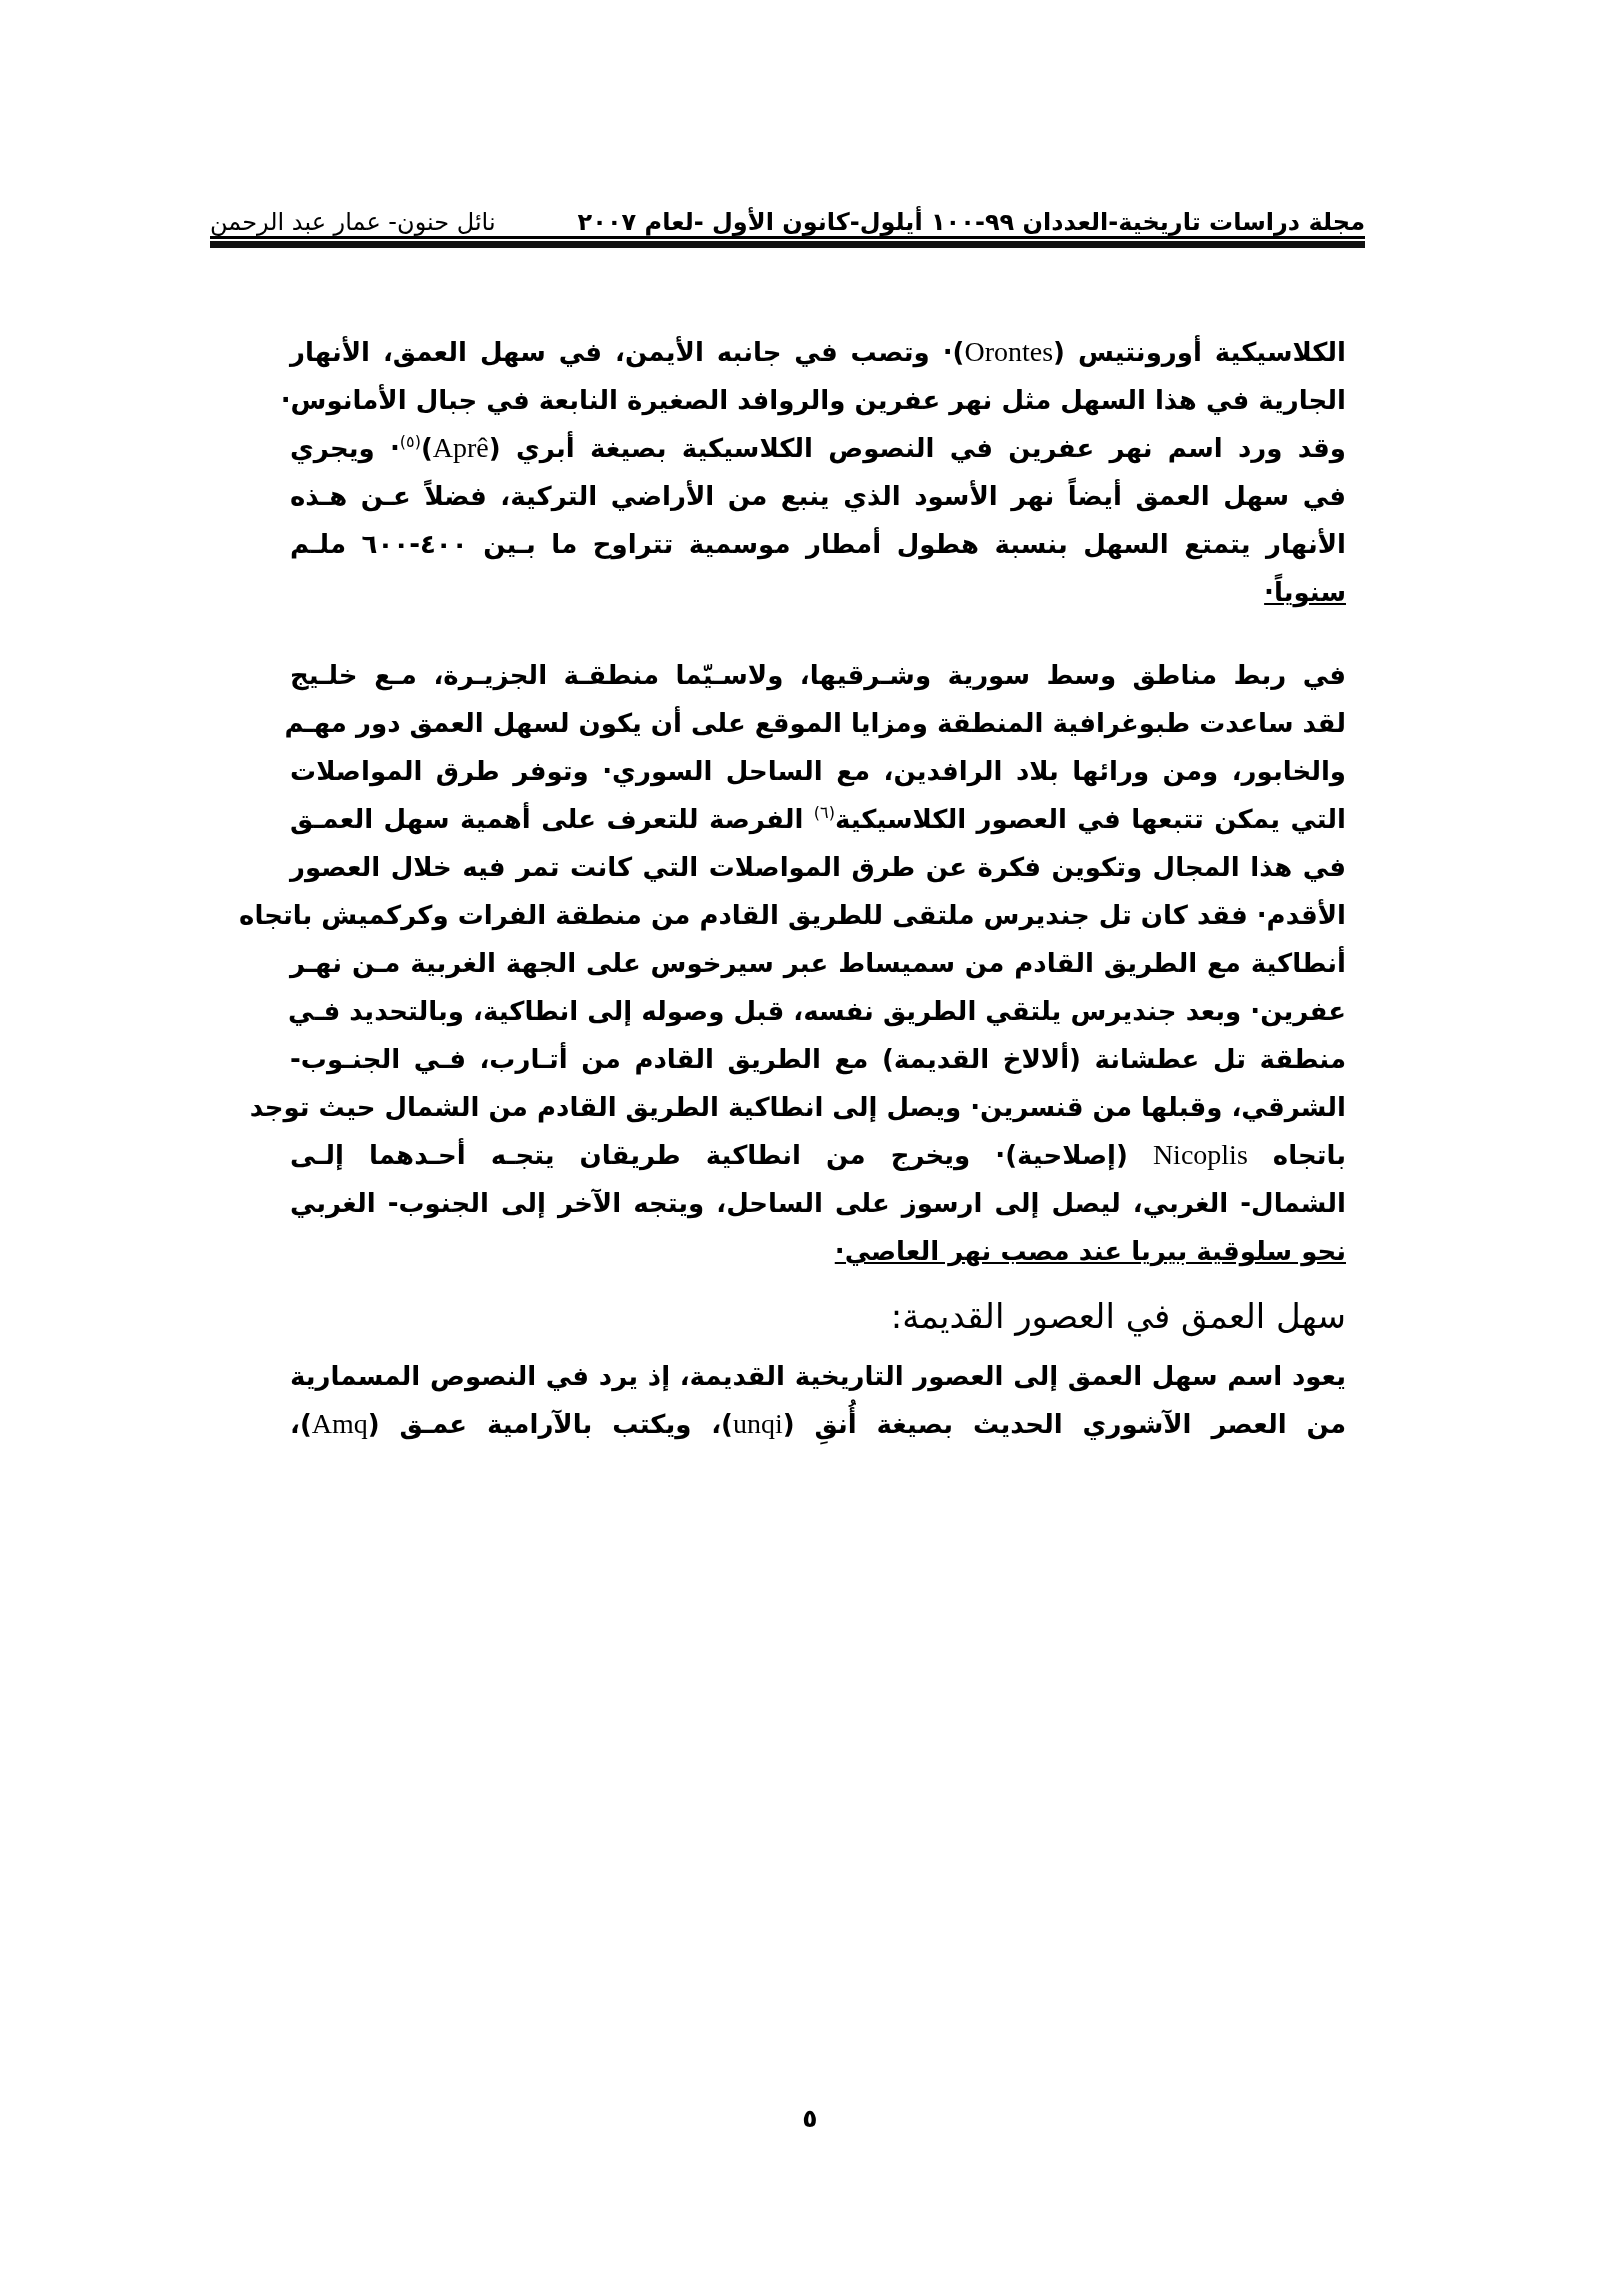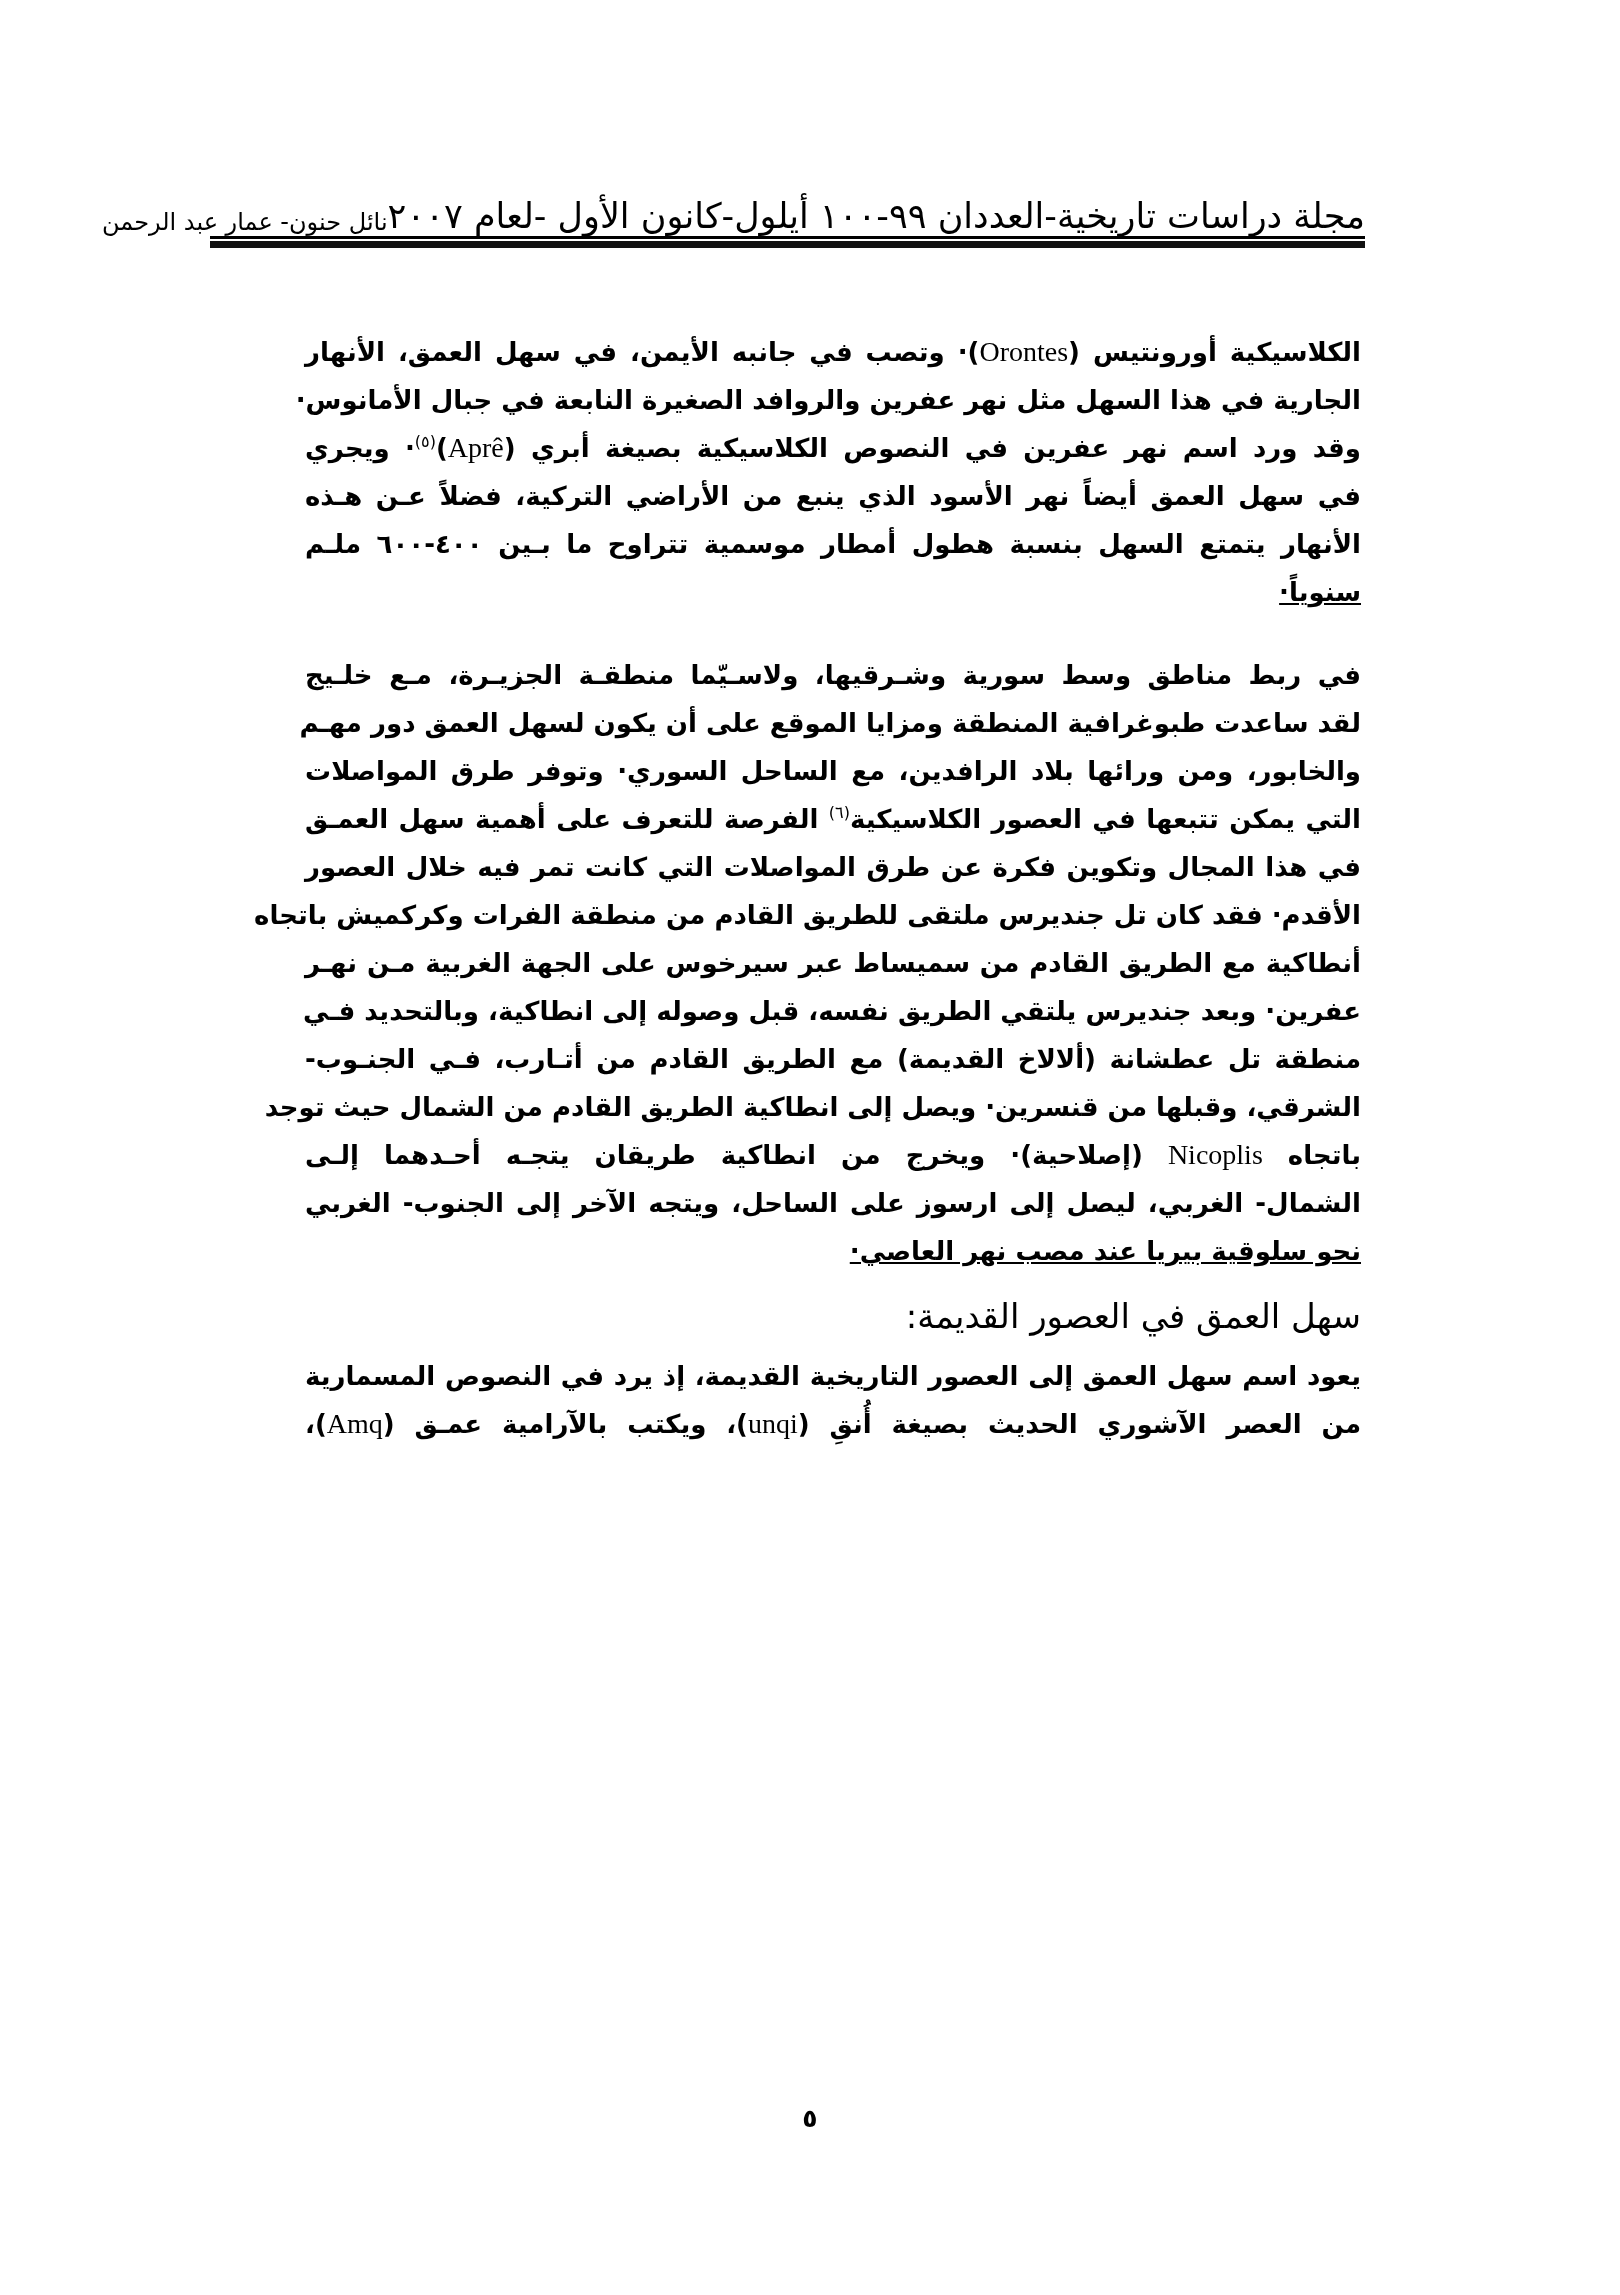--- a/index.html
+++ b/index.html
@@ -2,26 +2,26 @@
 <html style="font-size:13.5px"><head>
 <meta charset="utf-8">
 <style>
   html, body { margin: 0; padding: 0; background: #ffffff; }
   body { width: 1620px; height: 2295px; position: relative; overflow: hidden;
          font-family: "DejaVu Sans", "Liberation Sans", sans-serif; color: #000; }
   .page { position: absolute; left: 0; top: 0; width: 1620px; height: 2295px; }
 
   .running-header { position: absolute; left: 210px; top: 187px; width: 1155px; height: 49px;
                     direction: rtl; display: flex; align-items: flex-end; justify-content: space-between; }
-  .running-header .jtitle { font-size: 35px; font-weight: normal; white-space: nowrap; }
+  .running-header .jtitle { font-size: 24px; font-weight: bold; white-space: nowrap; }
   .running-header .authors { font-size: 24px; font-weight: normal; white-space: nowrap; margin-top: 9px; }
   .rule-thin { position: absolute; left: 210px; width: 1155px; top: 236px; height: 2.5px; background: #000; }
   .rule-thick { position: absolute; left: 210px; width: 1155px; top: 241px; height: 6.7px; background: #111; }
 
-  .body-text { position: absolute; left: 305px; top: 328px; width: 1056px; direction: rtl; }
+  .body-text { position: absolute; left: 290px; top: 328px; width: 1056px; direction: rtl; }
   .line { display: block; height: 48px; line-height: 48px; font-size: 26px; font-weight: bold;
           white-space: nowrap; text-align: justify; text-align-last: justify; }
   .line.last { text-align-last: right; text-decoration: underline; }
   .gap { display: block; height: 35px; }
   .latin { font-family: "Liberation Serif", serif; font-weight: normal; font-size: 28px; }
   sup.fn { font-size: 16px; font-weight: normal; vertical-align: super; line-height: 0; }
 
   .section-heading { display: block; height: 67px; line-height: 67px; font-size: 34px; font-weight: normal;
                      text-align: right; margin-top: 8.4px; margin-bottom: 1.7px; }
 

